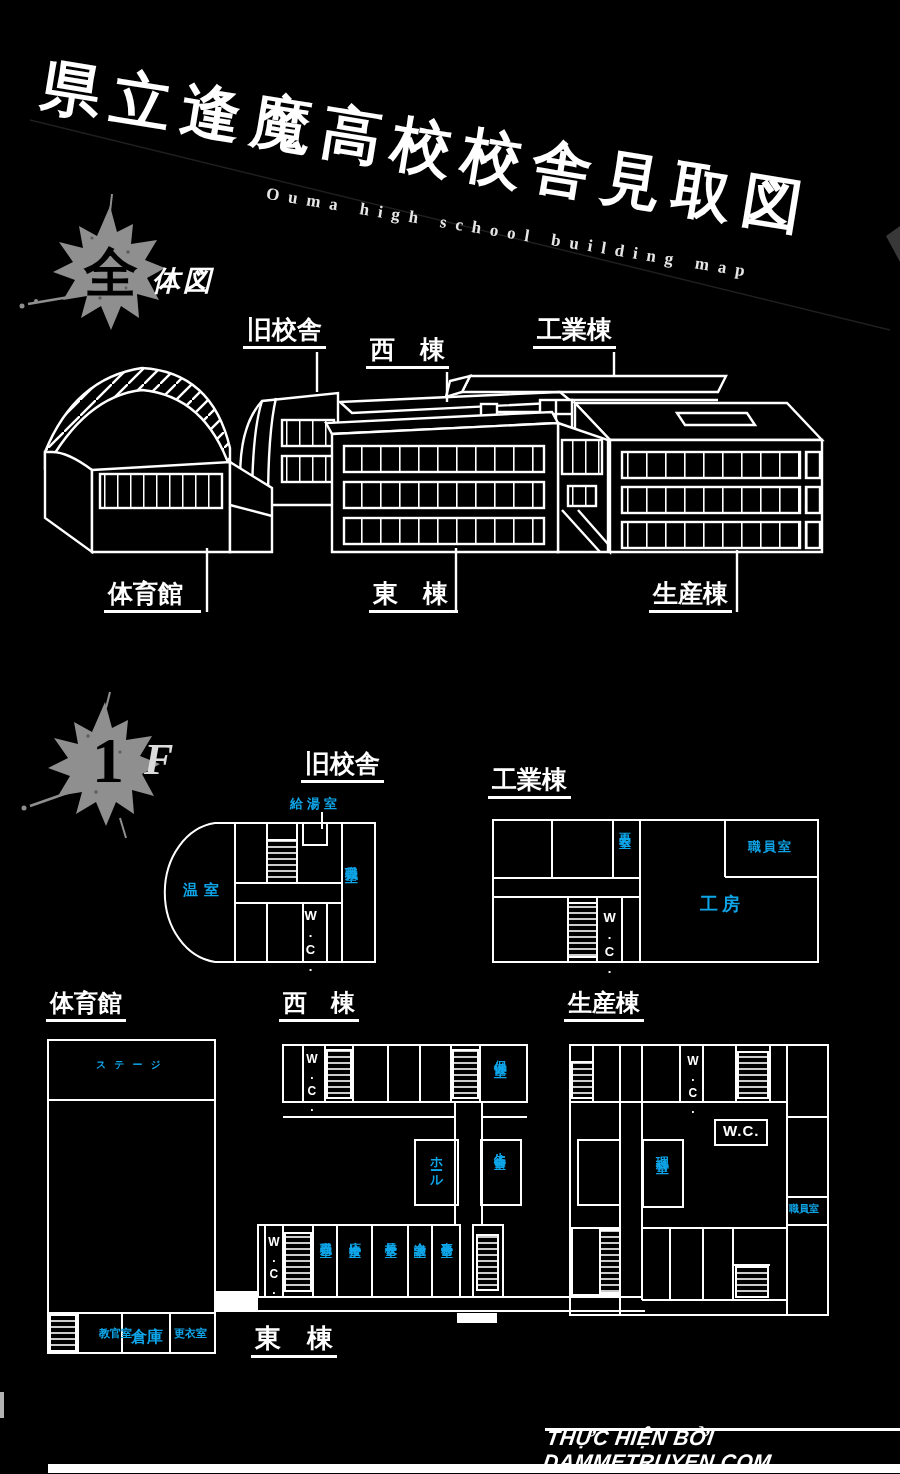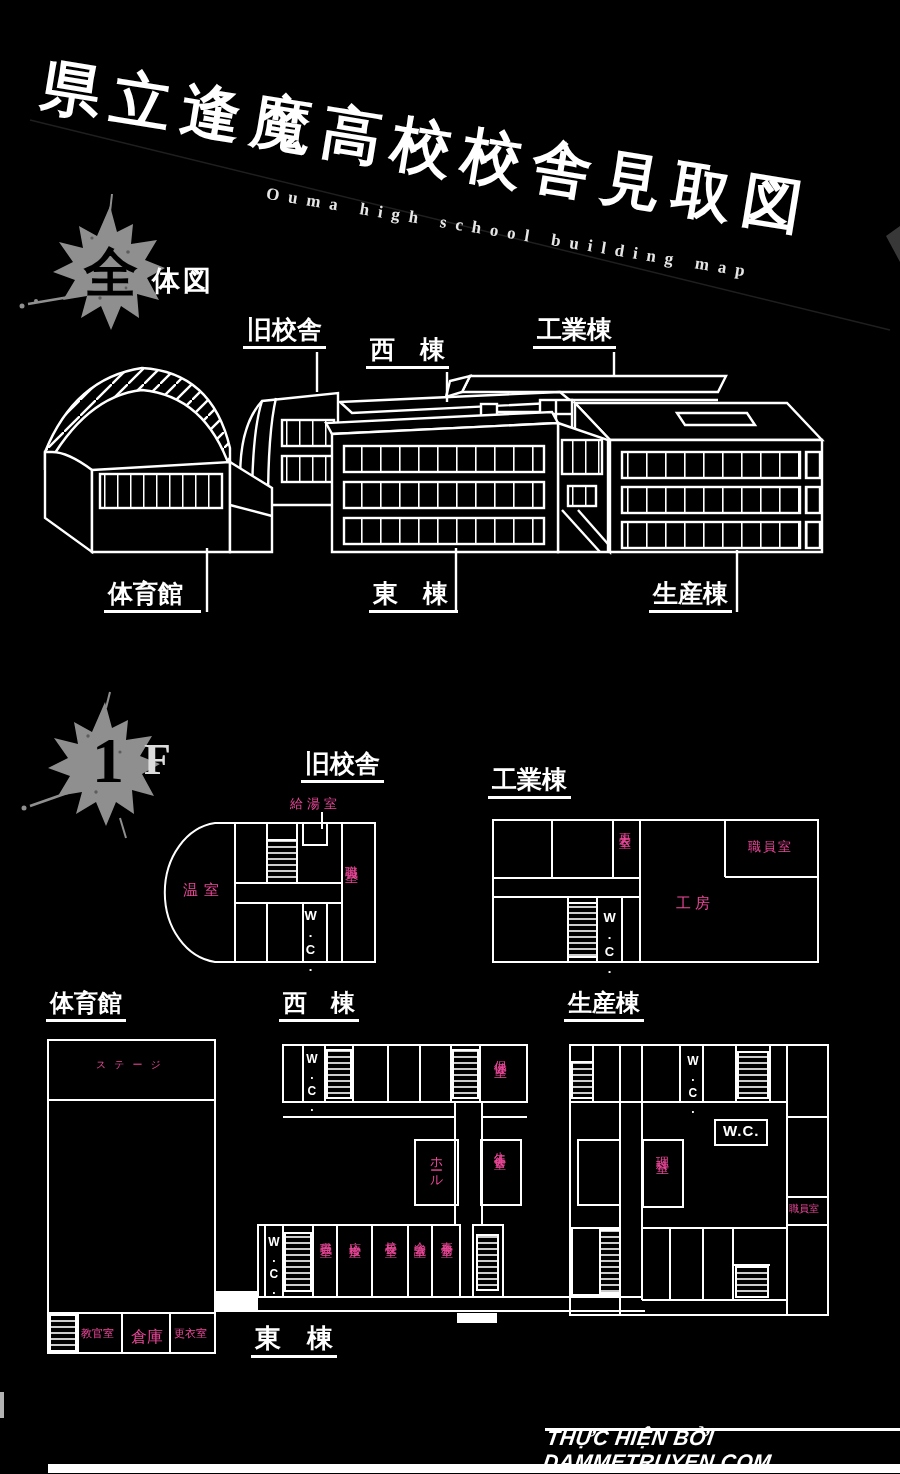--- a/index.html
+++ b/index.html
@@ -1,29 +1,29 @@
 <!DOCTYPE html>
 <html><head>
 <meta charset="utf-8">
 <style>
   html,body{margin:0;padding:0;background:#222;}
   .page{position:relative;width:900px;height:1474px;background:#000;overflow:hidden;
         font-family:"Liberation Sans",sans-serif;color:#fff;}
   .lbl{position:absolute;white-space:nowrap;font-weight:bold;line-height:1.08;color:#fff;}
   .v{writing-mode:vertical-rl;text-orientation:upright;letter-spacing:2px;}
   .ul{border-bottom:3px solid #fff;padding:0 4px 3px 4px;}
-  .grey{color:#ec4899;font-weight:400;}
+  .grey{color:#0ea5e9;font-weight:700;}
   .title-jp{position:absolute;left:48px;top:46px;font-family:"Liberation Serif",serif;
             font-size:60px;font-weight:bold;letter-spacing:11px;white-space:nowrap;
             transform:rotate(9.2deg);transform-origin:0 0;color:#fff;}
   .title-en{position:absolute;left:268px;top:184px;font-family:"Liberation Serif",serif;
             font-size:17px;font-weight:bold;letter-spacing:9px;white-space:nowrap;
             transform:rotate(9.2deg);transform-origin:0 0;color:#e6e6e6;}
   .splash-char{position:absolute;font-family:"Liberation Serif",serif;font-weight:bold;color:#000;}
-  .badge-suffix{position:absolute;font-weight:bold;color:#fff;}
+  .badge-suffix{position:absolute;font-weight:bold;color:#fff;font-style:italic;}
   .credit-bar{position:absolute;left:545px;top:1428px;width:355px;height:38px;background:#000;
               border-top:3px solid #fff;display:flex;align-items:center;justify-content:center;}
   .credit-text{font-style:italic;font-weight:bold;font-size:21px;color:#fff;transform:skewX(-8deg);
                letter-spacing:0.5px;}
   .bottom-strip{position:absolute;left:48px;top:1464px;width:852px;height:9px;background:#fff;}
   svg{position:absolute;left:0;top:0;}
 </style>
 </head>
 <body>
 
@@ -259,25 +259,25 @@
   <div class="lbl ul" style="left:564px;top:990px;font-size:24px;">生産棟</div>
   <div class="lbl ul" style="left:251px;top:1324px;font-size:26px;">東　棟</div>
 
   <div class="lbl grey" style="left:290px;top:797px;font-size:13px;letter-spacing:4px;">給湯室</div>
   <div class="lbl grey" style="left:183px;top:882px;font-size:15px;letter-spacing:6px;">温室</div>
   <div class="lbl grey v" style="left:344px;top:855px;font-size:13px;">職員室</div>
   <div class="lbl v" style="left:303px;top:908px;font-size:13px;">W.C.</div>
 
   <div class="lbl grey v" style="left:618px;top:823px;font-size:12px;">更衣室</div>
   <div class="lbl grey" style="left:748px;top:840px;font-size:13px;letter-spacing:2px;">職員室</div>
-  <div class="lbl grey" style="left:676px;top:895px;font-size:15px;letter-spacing:4px;">工房</div>
+  <div class="lbl grey" style="left:700px;top:895px;font-size:18px;letter-spacing:4px;">工房</div>
   <div class="lbl v" style="left:602px;top:910px;font-size:13px;">W.C.</div>
 
   <div class="lbl grey" style="left:96px;top:1060px;font-size:10px;letter-spacing:8px;">ステージ</div>
-  <div class="lbl grey" style="left:81px;top:1328px;font-size:11px;">教官室</div>
+  <div class="lbl grey" style="left:99px;top:1328px;font-size:11px;">教官室</div>
   <div class="lbl grey" style="left:131px;top:1328px;font-size:16px;">倉庫</div>
   <div class="lbl grey" style="left:174px;top:1328px;font-size:11px;">更衣室</div>
 
   <div class="lbl v" style="left:305px;top:1052px;font-size:12px;">W.C.</div>
   <div class="lbl grey v" style="left:493px;top:1050px;font-size:13px;">保健室</div>
   <div class="lbl grey v" style="left:429px;top:1147px;font-size:13px;">ホール</div>
   <div class="lbl grey v" style="left:493px;top:1142px;font-size:12px;">生徒会室</div>
 
   <div class="lbl v" style="left:267px;top:1235px;font-size:12px;">W.C.</div>
   <div class="lbl grey v" style="left:319px;top:1232px;font-size:12px;">職員室</div>

